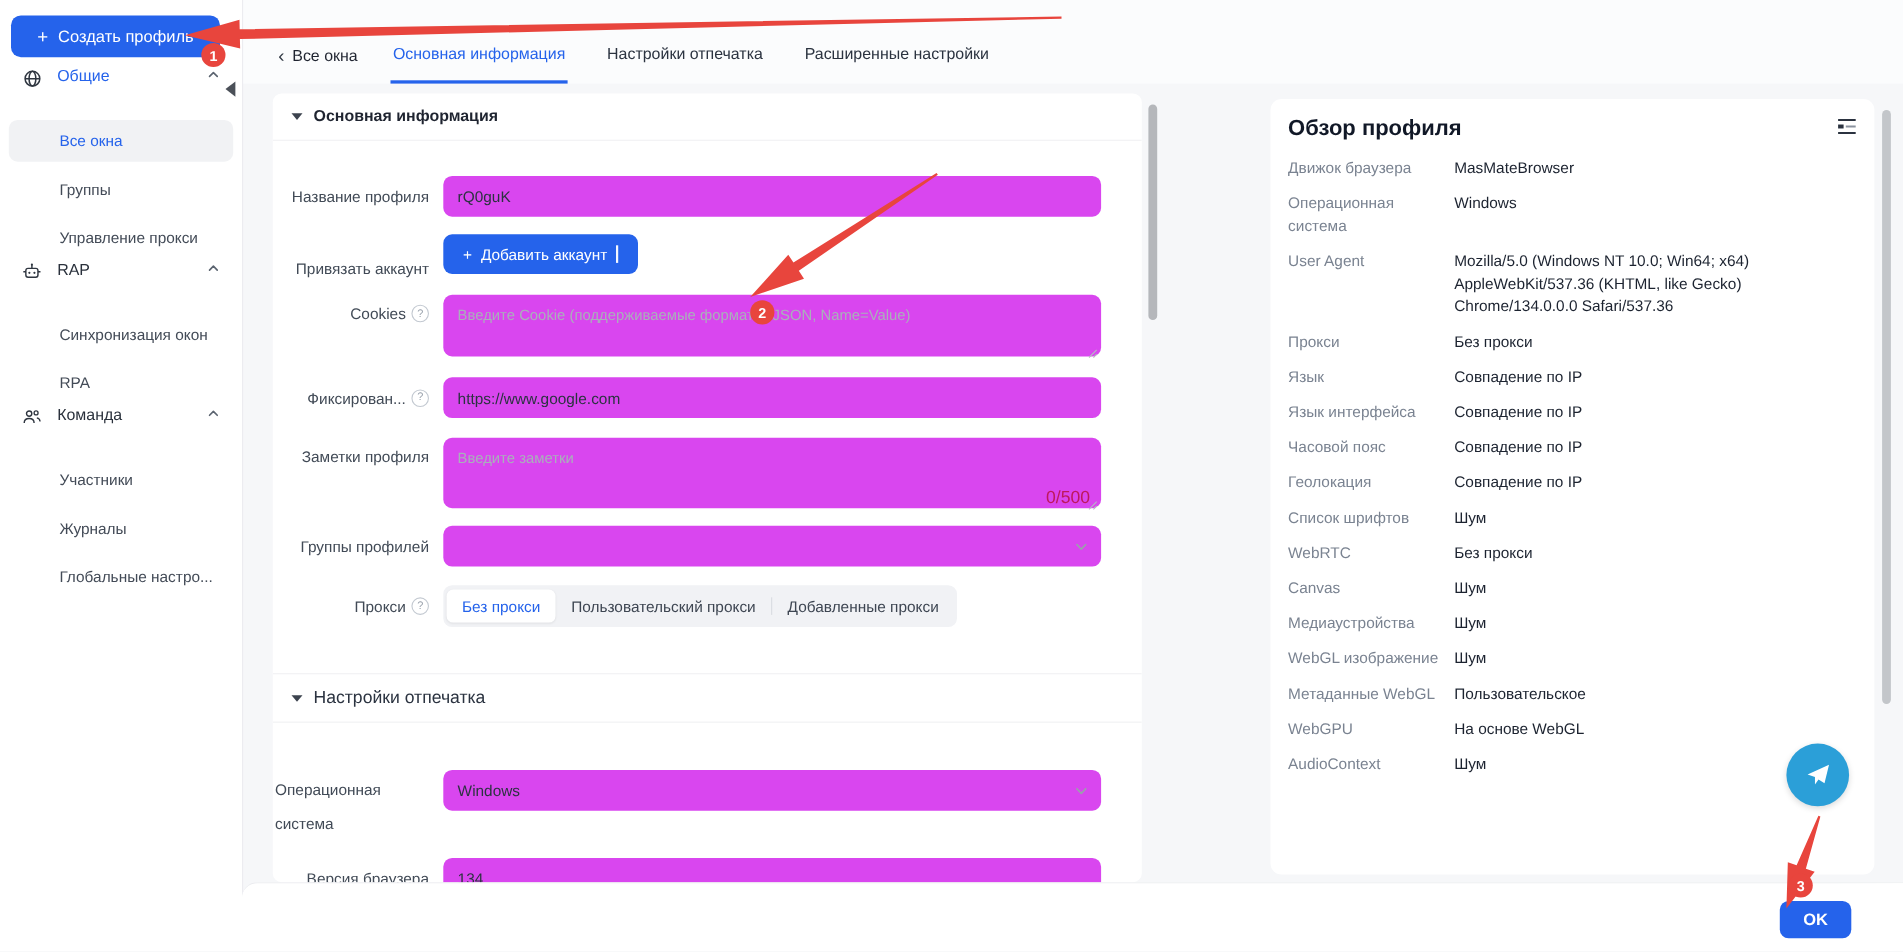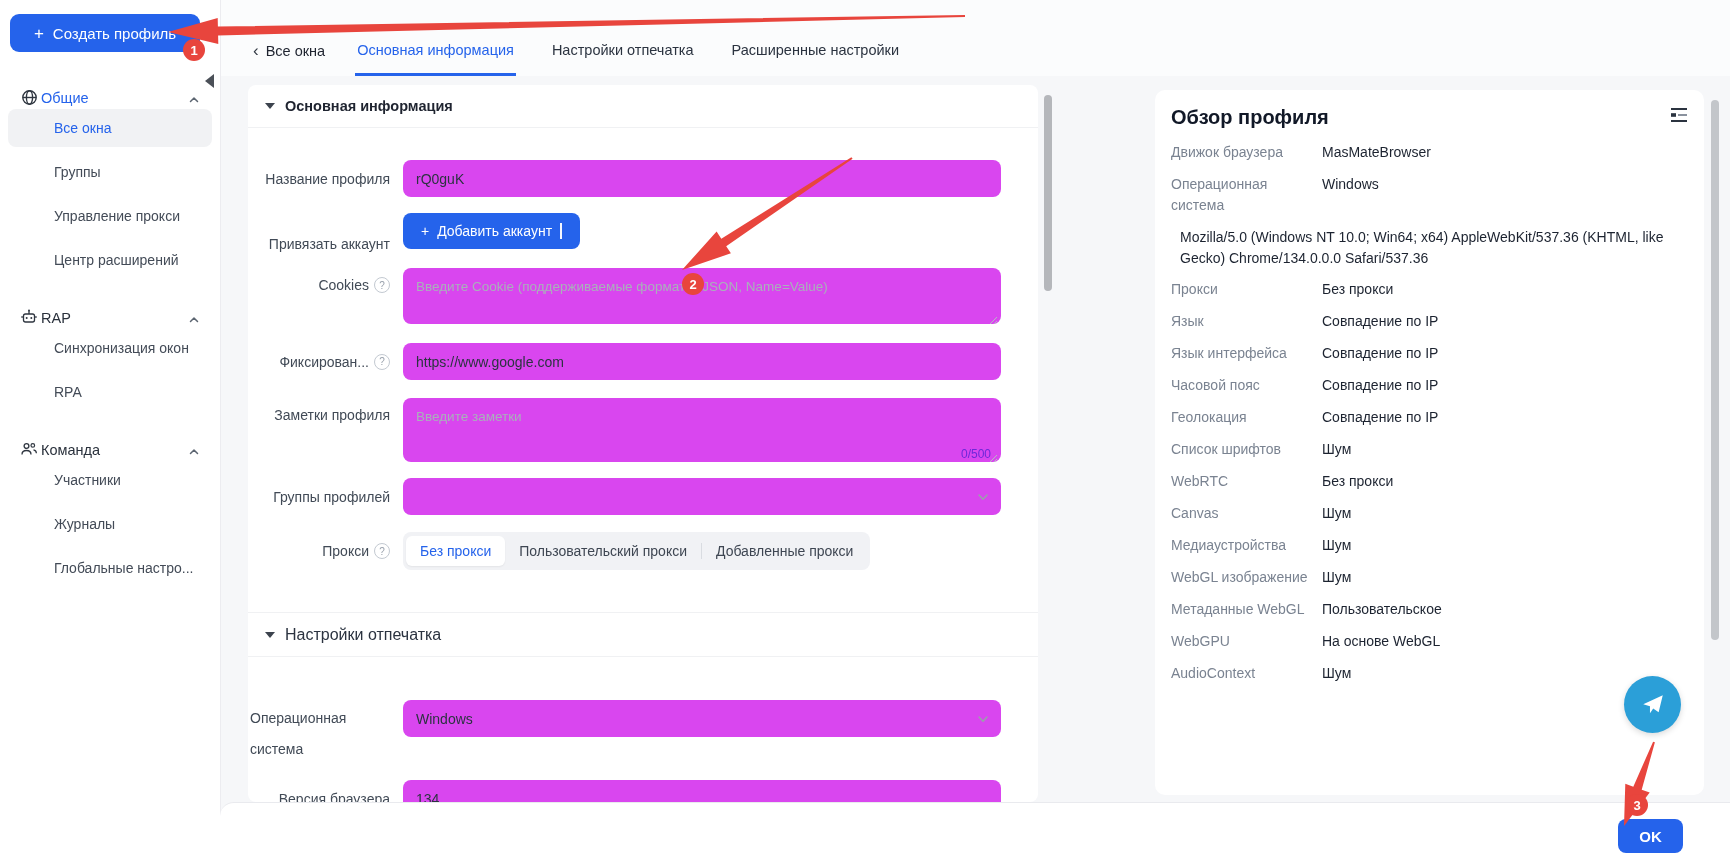--- a/index.html
+++ b/index.html
@@ -10,21 +10,21 @@
   }
   
   .sidebar{position:absolute;left:0;top:0;width:220px;height:865px;background:#ffffff;
     border-right:1px solid #ececf0;z-index:5;}
   .create-btn{position:absolute;left:10px;top:14px;width:190px;height:38px;border:none;
     background:#2563eb;color:#fff;border-radius:9px;font-size:15px;font-weight:500;
     display:flex;align-items:center;justify-content:center;gap:9px;cursor:pointer;
     font-family:inherit;}
   .create-btn .plus{font-size:17px;font-weight:400;line-height:1;}
   .nav{position:absolute;left:0;top:62px;width:100%;}
-  .nav-head{height:44px;display:flex;align-items:flex-end;padding:0 20px;gap:3px;cursor:pointer;}
+  .nav-head{height:44px;display:flex;align-items:flex-start;padding:0 20px;gap:14px;cursor:pointer;}
   .nav-head .nav-title{font-size:14.5px;font-weight:400;color:#2a313c;flex:1;}
   .nav-head.active .nav-title{color:#2563eb;font-weight:500;}
   .nav-ico{width:18px;height:18px;display:flex;align-items:center;justify-content:center;color:#2f3640;}
   .chev-up{width:12px;height:12px;color:#5b6470;display:flex;align-items:center;}
   .nav-item{height:44px;display:flex;align-items:center;padding-left:54px;font-size:14px;
     color:#434b57;cursor:pointer;}
   .nav-item.active{height:38px;margin:3px 8px;padding-left:46px;background:#f1f2f4;
     border-radius:8px;color:#2563eb;}
   .collapse-tri{position:absolute;left:205px;top:74px;width:0;height:0;
     border-right:9px solid #4b5058;border-top:7px solid transparent;border-bottom:7px solid transparent;z-index:6;}
@@ -52,21 +52,21 @@
   .inp{width:100%;height:37px;background:#d946ef;border:none;border-radius:8px;
     padding:0 13px;font-size:14px;color:#2b3340;box-sizing:border-box;font-family:inherit;outline:none;}
   .inp::placeholder,textarea::placeholder{color:#a9b0ba;}
   textarea.inp{padding:10px 13px;resize:none;font-size:13.5px;line-height:18px;}
   .q{display:inline-flex;width:14px;height:14px;border:1px solid #c3c9d1;border-radius:50%;
     color:#99a1ac;font-size:10px;align-items:center;justify-content:center;flex:none;}
   .blue-btn{height:36px;background:#2563eb;color:#fff;border:none;border-radius:8px;
     padding:0 18px;font-size:14px;font-weight:500;display:inline-flex;align-items:center;gap:8px;
     cursor:pointer;font-family:inherit;}
   .cursor-bar{display:inline-block;width:1.5px;height:16px;background:#ffffff;opacity:.95;}
-  .counter{position:absolute;right:10px;bottom:5px;font-size:12px;color:#6d28d9;}
+  .counter{position:absolute;right:10px;bottom:5px;font-size:16px;color:#be185d;}
   .rsz{position:absolute;right:3px;bottom:3px;width:9px;height:9px;}
   .sel{display:flex;align-items:center;justify-content:flex-end;padding-right:12px;}
   .sel .chev-dn{color:#9aa1ab;}
   .sel-text{flex:1;font-size:14px;color:#2b3340;padding-left:13px;}
   .seg{display:inline-flex;background:#f1f2f5;border-radius:8px;padding:3px;align-items:center;height:38px;box-sizing:border-box;}
   .seg-opt{padding:7px 14px;font-size:14px;color:#3e4652;border-radius:6px;cursor:pointer;white-space:nowrap;}
   .seg-opt.active{background:#fff;color:#2563eb;font-weight:500;box-shadow:0 1px 2px rgba(0,0,0,.06);}
   .seg-div{width:1px;height:16px;background:#d9dce1;}
   .sec2{position:absolute;left:0;top:527px;width:100%;height:45px;border-top:1px solid #f0f1f3;
     border-bottom:1px solid #f0f1f3;display:flex;align-items:center;padding-left:17px;gap:10px;box-sizing:border-box;}
@@ -117,21 +117,20 @@
         <span class="nav-title">Общие</span>
         <span class="chev-up">
           <svg width="12" height="12" viewBox="0 0 12 12">
             <polyline points="2.5,7.5 6,4 9.5,7.5" fill="none" stroke="currentColor" stroke-width="1.5" stroke-linecap="round" stroke-linejoin="round"></polyline>
           </svg>
         </span>
       </div>
       <div class="nav-item active">Все окна</div>
       <div class="nav-item">Группы</div>
       <div class="nav-item">Управление прокси</div>
-      <div class="nav-item">Центр расширений</div>
       <div class="nav-head">
         <span class="nav-ico">
           <svg width="18" height="18" viewBox="0 0 18 18">
             <rect x="3.5" y="6" width="11" height="8" rx="2" fill="none" stroke="currentColor" stroke-width="1.3"></rect>
             <line x1="9" y1="3" x2="9" y2="6" stroke="currentColor" stroke-width="1.3"></line>
             <circle cx="9" cy="2.5" r="1" fill="currentColor"></circle>
             <circle cx="6.7" cy="10" r="1" fill="currentColor"></circle>
             <circle cx="11.3" cy="10" r="1" fill="currentColor"></circle>
             <line x1="1.2" y1="9" x2="3.5" y2="9" stroke="currentColor" stroke-width="1.3"></line>
             <line x1="14.5" y1="9" x2="16.8" y2="9" stroke="currentColor" stroke-width="1.3"></line>
@@ -306,20 +305,21 @@
   <div id="overview-rows">
       <div class="orow">
         <div class="olabel">Движок браузера</div>
         <div class="ovalue">MasMateBrowser</div>
       </div>
       <div class="orow">
         <div class="olabel">Операционная система</div>
         <div class="ovalue">Windows</div>
       </div>
       <div class="orow">
+        <div class="olabel">User Agent</div>
         <div class="ovalue">Mozilla/5.0 (Windows NT 10.0; Win64; x64) AppleWebKit/537.36 (KHTML, like Gecko) Chrome/134.0.0.0 Safari/537.36</div>
       </div>
       <div class="orow">
         <div class="olabel">Прокси</div>
         <div class="ovalue">Без прокси</div>
       </div>
       <div class="orow">
         <div class="olabel">Язык</div>
         <div class="ovalue">Совпадение по IP</div>
       </div>

